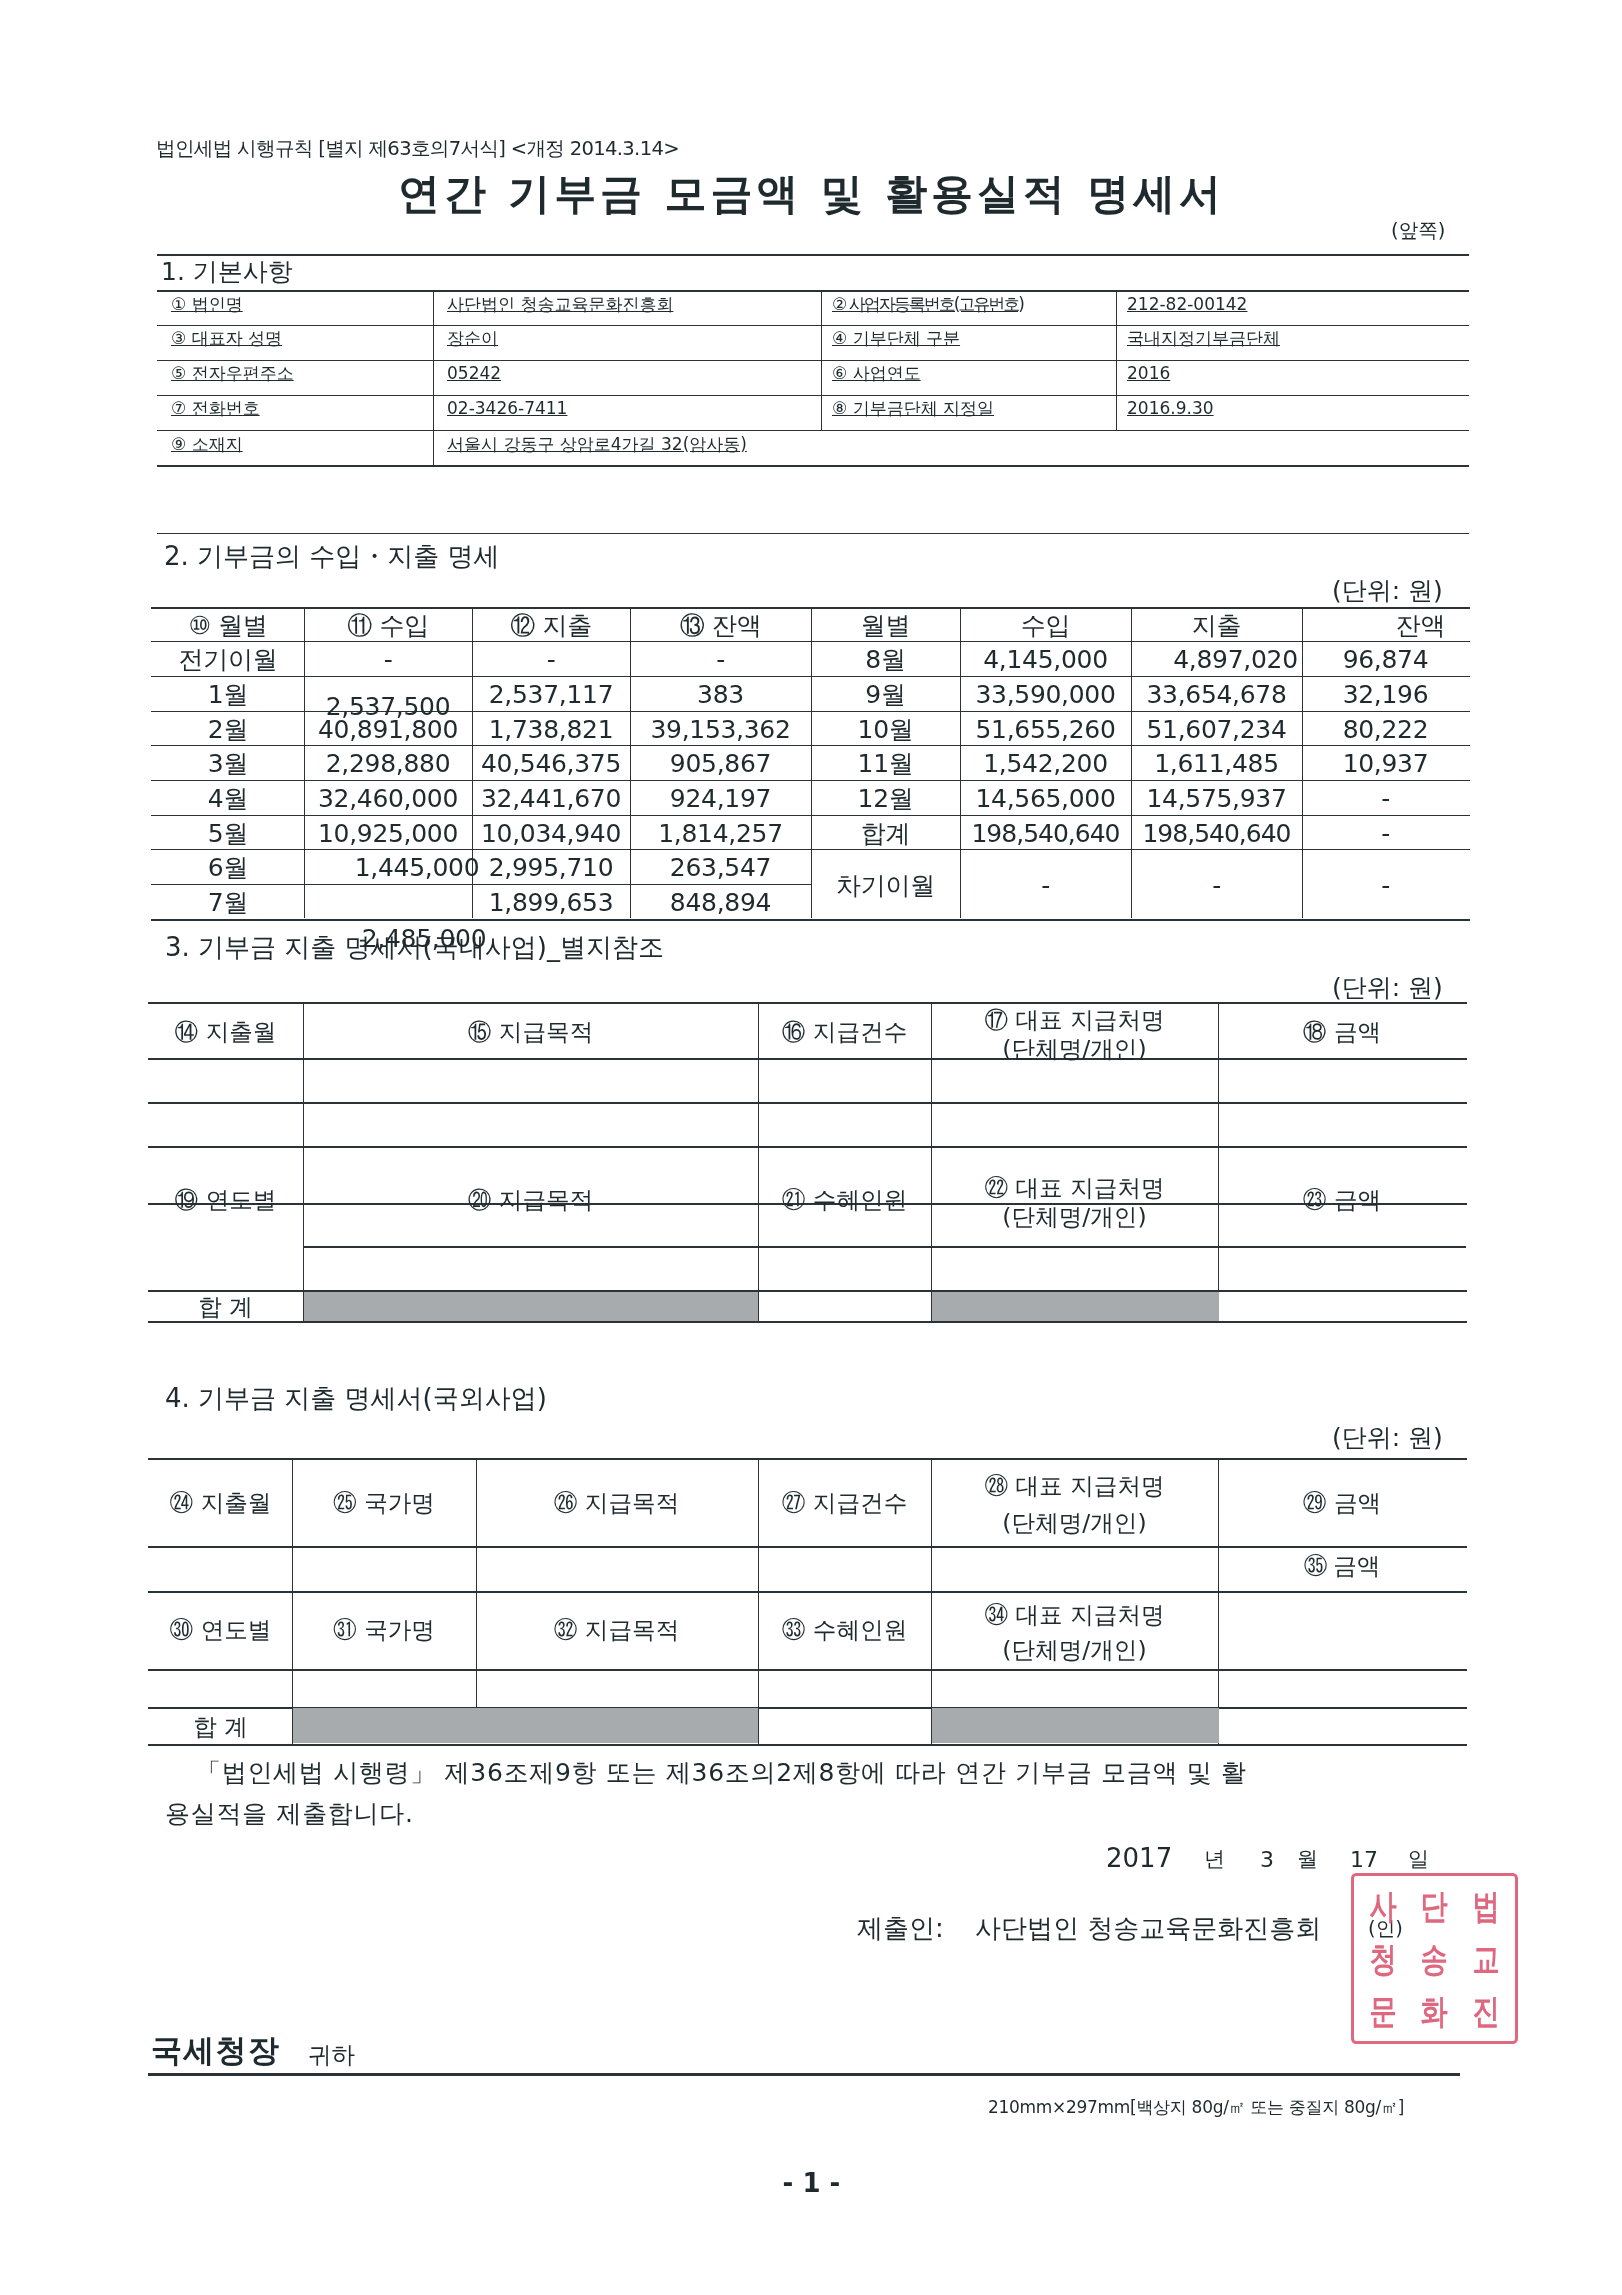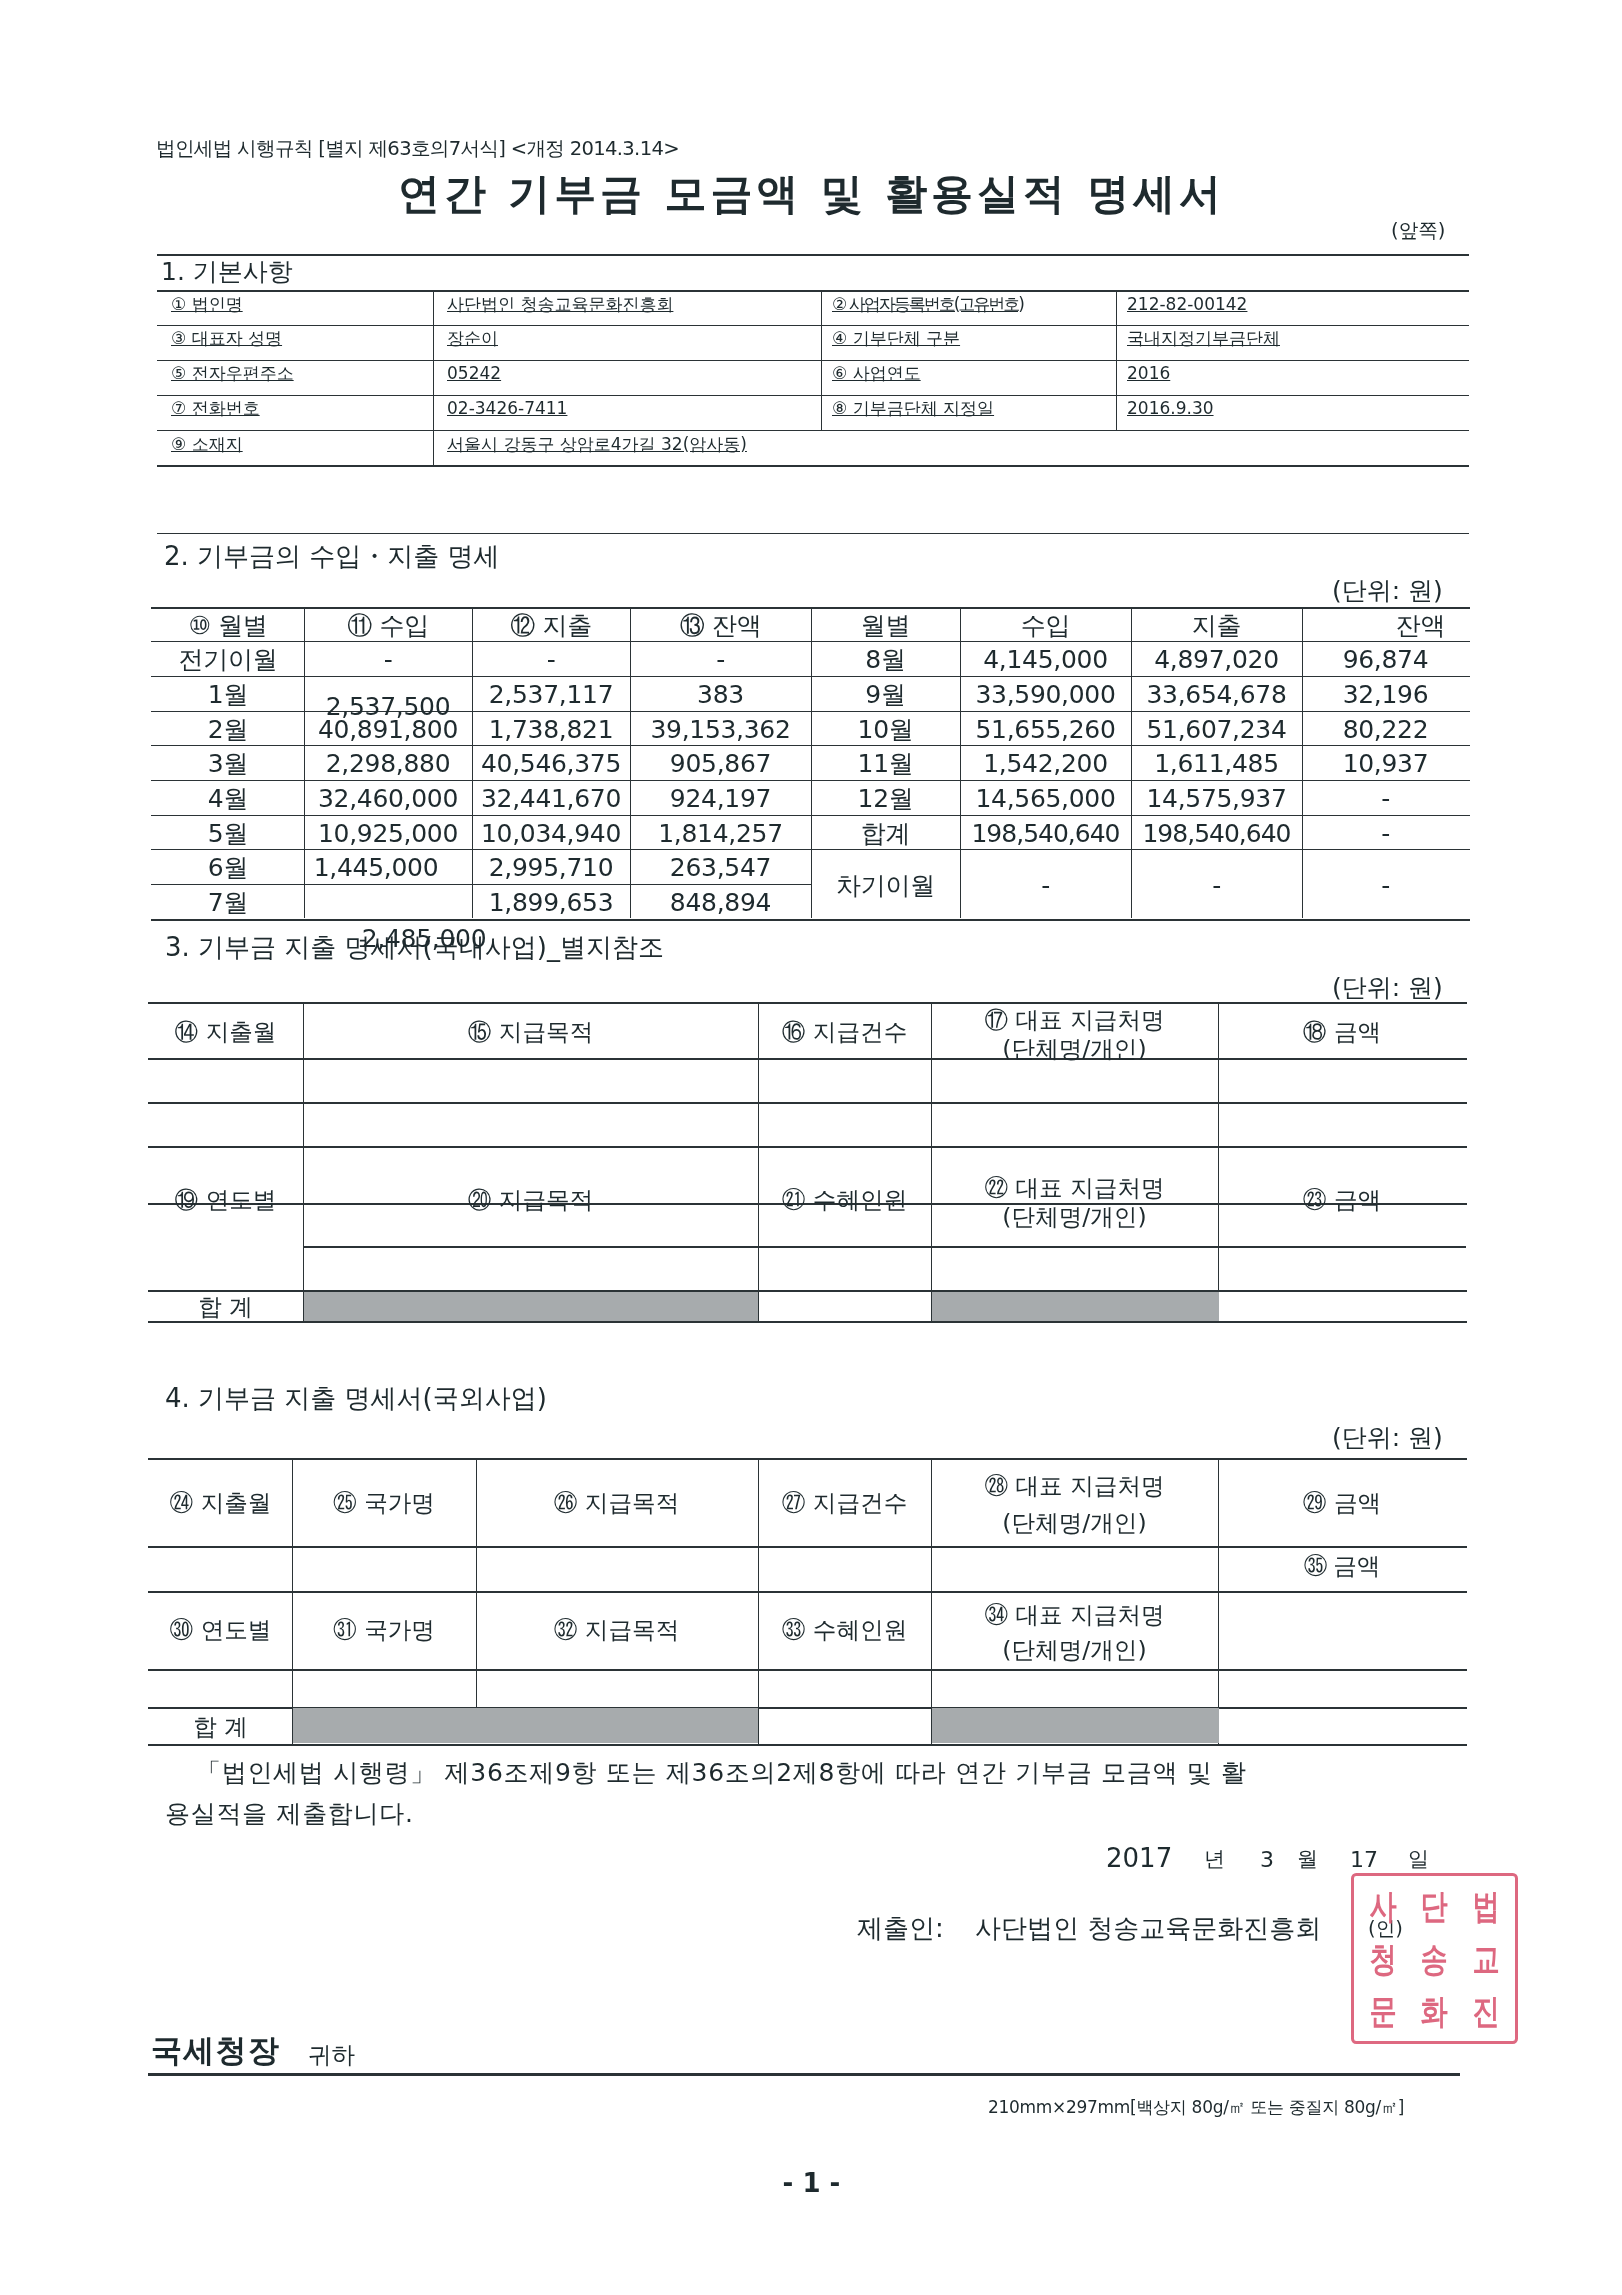--- a/index.html
+++ b/index.html
@@ -135,35 +135,35 @@
     <div class="txt num c" style="left:630px;width:181px;top:786px;">924,197</div>
   </div>
   <div>
     <div class="txt num c" style="left:151px;width:154px;top:821px;">5월</div>
     <div class="txt num c" style="left:304px;width:168px;top:821px;">10,925,000</div>
     <div class="txt num c" style="left:472px;width:158px;top:821px;">10,034,940</div>
     <div class="txt num c" style="left:630px;width:181px;top:821px;">1,814,257</div>
   </div>
   <div>
     <div class="txt num c" style="left:151px;width:154px;top:855px;">6월</div>
-    <div class="txt num c" style="left:292px;width:168px;top:855px;">1,445,000</div>
+    <div class="txt num c" style="left:304px;width:168px;top:855px;padding-left:29px;">1,445,000</div>
     <div class="txt num c" style="left:472px;width:158px;top:855px;">2,995,710</div>
     <div class="txt num c" style="left:630px;width:181px;top:855px;">263,547</div>
   </div>
   <div>
     <div class="txt num c" style="left:151px;width:154px;top:890px;">7월</div>
     <div class="txt num c" style="left:304px;width:168px;top:926px;padding-left:36px;">2,485,000</div>
     <div class="txt num c" style="left:472px;width:158px;top:890px;">1,899,653</div>
     <div class="txt num c" style="left:630px;width:181px;top:890px;">848,894</div>
   </div>
 
   <div>
     <div class="txt num c" style="left:811px;width:149px;top:647px;">8월</div>
     <div class="txt num c" style="left:960px;width:171px;top:647px;">4,145,000</div>
-    <div class="txt num c" style="left:1131px;width:171px;top:647px;">4,897,020</div>
+    <div class="txt num c" style="left:1131px;width:171px;top:647px;padding-left:19px;">4,897,020</div>
     <div class="txt num c" style="left:1302px;width:167px;top:647px;">96,874</div>
   </div>
   <div>
     <div class="txt num c" style="left:811px;width:149px;top:682px;">9월</div>
     <div class="txt num c" style="left:960px;width:171px;top:682px;">33,590,000</div>
     <div class="txt num c" style="left:1131px;width:171px;top:682px;">33,654,678</div>
     <div class="txt num c" style="left:1302px;width:167px;top:682px;">32,196</div>
   </div>
   <div>
     <div class="txt num c" style="left:811px;width:149px;top:717px;">10월</div>

